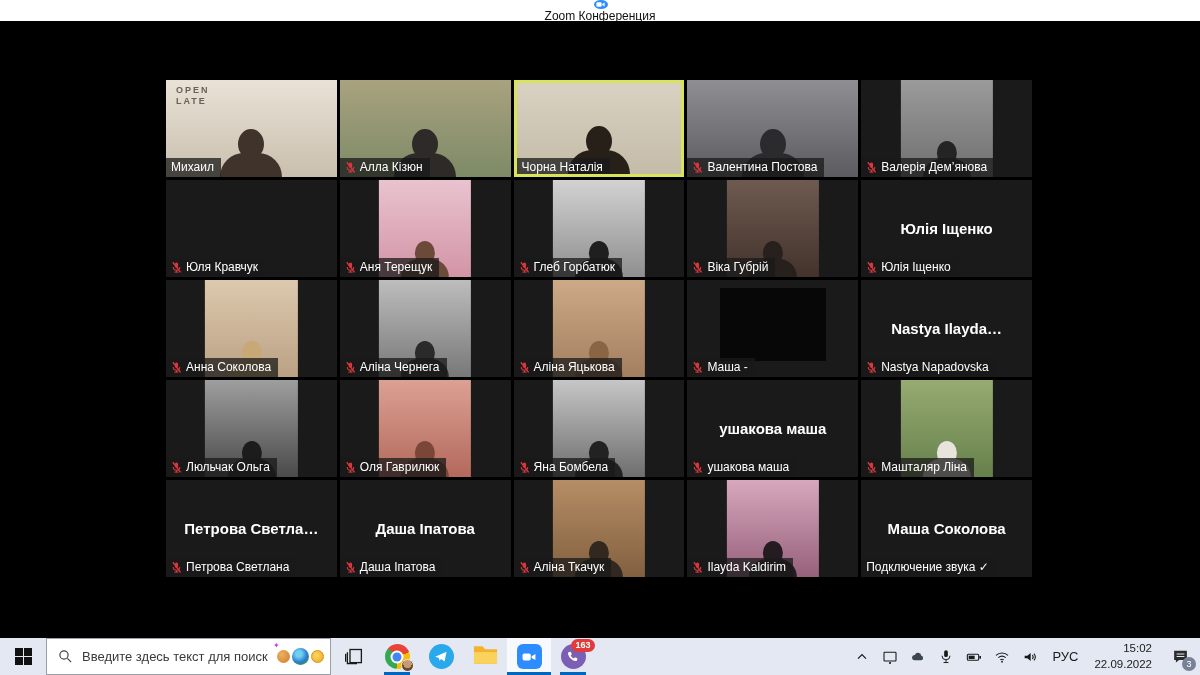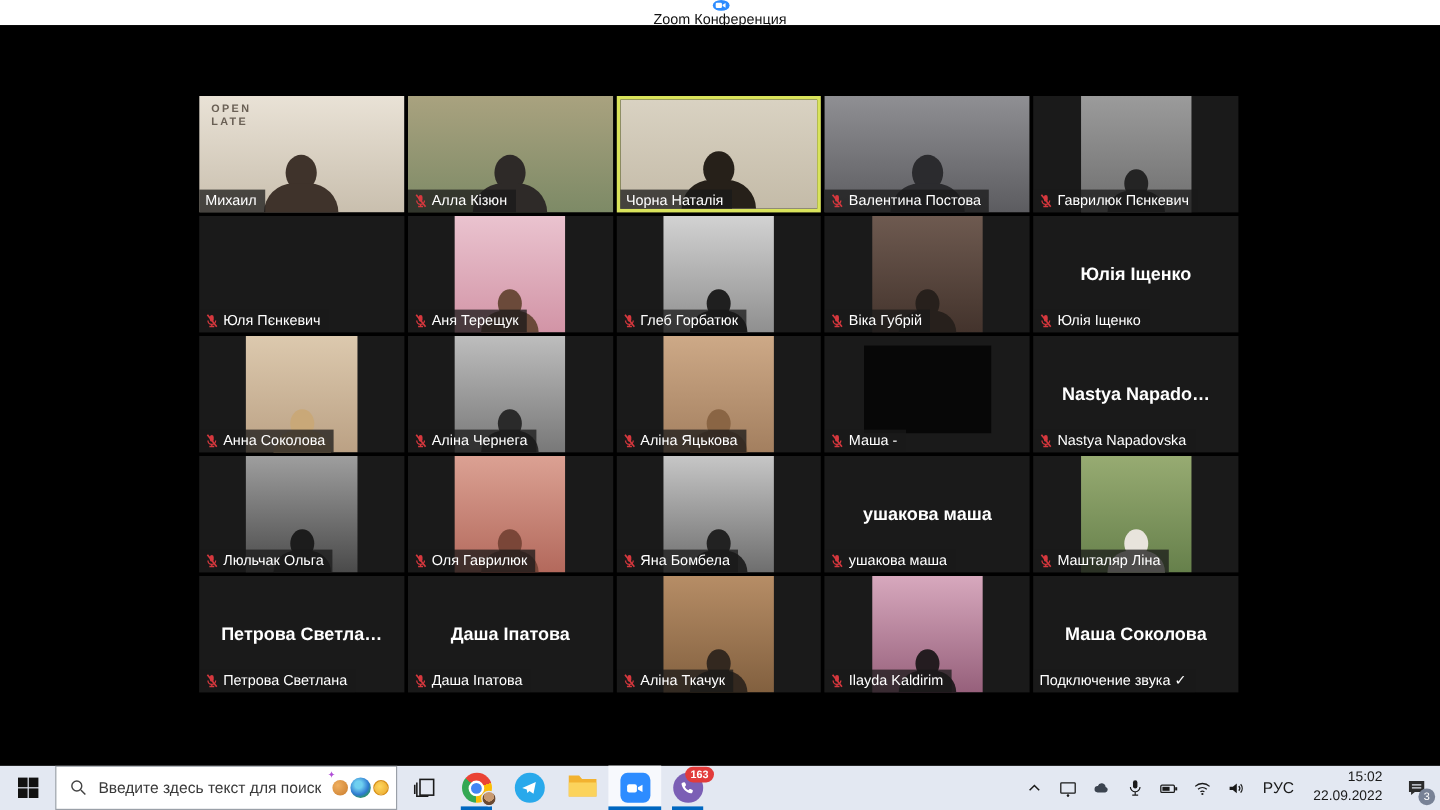--- a/index.html
+++ b/index.html
@@ -223,37 +223,37 @@
             <svg viewBox="0 0 24 26">
               <g stroke="#d6383e" stroke-width="2.4" fill="none">
                 <rect x="8.5" y="2" width="7" height="12" rx="3.5" fill="#d6383e" stroke="none"></rect>
                 <path d="M5 12a7 7 0 0 0 14 0"></path>
                 <path d="M12 19v4"></path>
                 <path d="M7.5 23h9"></path>
                 <path d="M4 1.5l17 22" stroke-width="3"></path>
               </g>
             </svg>
           </span>
-          <span>Гаврилюк Пєнкевич</span>
-        </div>
-      </div>
-      <div class="tile">
-        <div class="label">
-          <span class="mic">
-            <svg viewBox="0 0 24 26">
-              <g stroke="#d6383e" stroke-width="2.4" fill="none">
-                <rect x="8.5" y="2" width="7" height="12" rx="3.5" fill="#d6383e" stroke="none"></rect>
-                <path d="M5 12a7 7 0 0 0 14 0"></path>
-                <path d="M12 19v4"></path>
-                <path d="M7.5 23h9"></path>
-                <path d="M4 1.5l17 22" stroke-width="3"></path>
-              </g>
-            </svg>
-          </span>
-          <span>Юля Пєнкевич</span>
+          <span>Валерія Демʼянова</span>
+        </div>
+      </div>
+      <div class="tile">
+        <div class="label">
+          <span class="mic">
+            <svg viewBox="0 0 24 26">
+              <g stroke="#d6383e" stroke-width="2.4" fill="none">
+                <rect x="8.5" y="2" width="7" height="12" rx="3.5" fill="#d6383e" stroke="none"></rect>
+                <path d="M5 12a7 7 0 0 0 14 0"></path>
+                <path d="M12 19v4"></path>
+                <path d="M7.5 23h9"></path>
+                <path d="M4 1.5l17 22" stroke-width="3"></path>
+              </g>
+            </svg>
+          </span>
+          <span>Юля Кравчук</span>
         </div>
       </div>
       <div class="tile">
         <div class="vid pillar" style="background: linear-gradient(rgb(234, 195, 207), rgb(210, 148, 166));">
           <div class="person">
             <div class="head" style="background: rgb(107, 74, 58);"></div>
             <div class="torso" style="background: rgb(107, 74, 58);"></div>
           </div>
         </div>
         <div class="label">
@@ -409,21 +409,21 @@
                 <path d="M12 19v4"></path>
                 <path d="M7.5 23h9"></path>
                 <path d="M4 1.5l17 22" stroke-width="3"></path>
               </g>
             </svg>
           </span>
           <span>Маша -</span>
         </div>
       </div>
       <div class="tile">
-        <div class="center-name">Nastya Napado…</div>
+        <div class="center-name">Nastya Ilayda…</div>
         <div class="label">
           <span class="mic">
             <svg viewBox="0 0 24 26">
               <g stroke="#d6383e" stroke-width="2.4" fill="none">
                 <rect x="8.5" y="2" width="7" height="12" rx="3.5" fill="#d6383e" stroke="none"></rect>
                 <path d="M5 12a7 7 0 0 0 14 0"></path>
                 <path d="M12 19v4"></path>
                 <path d="M7.5 23h9"></path>
                 <path d="M4 1.5l17 22" stroke-width="3"></path>
               </g>

